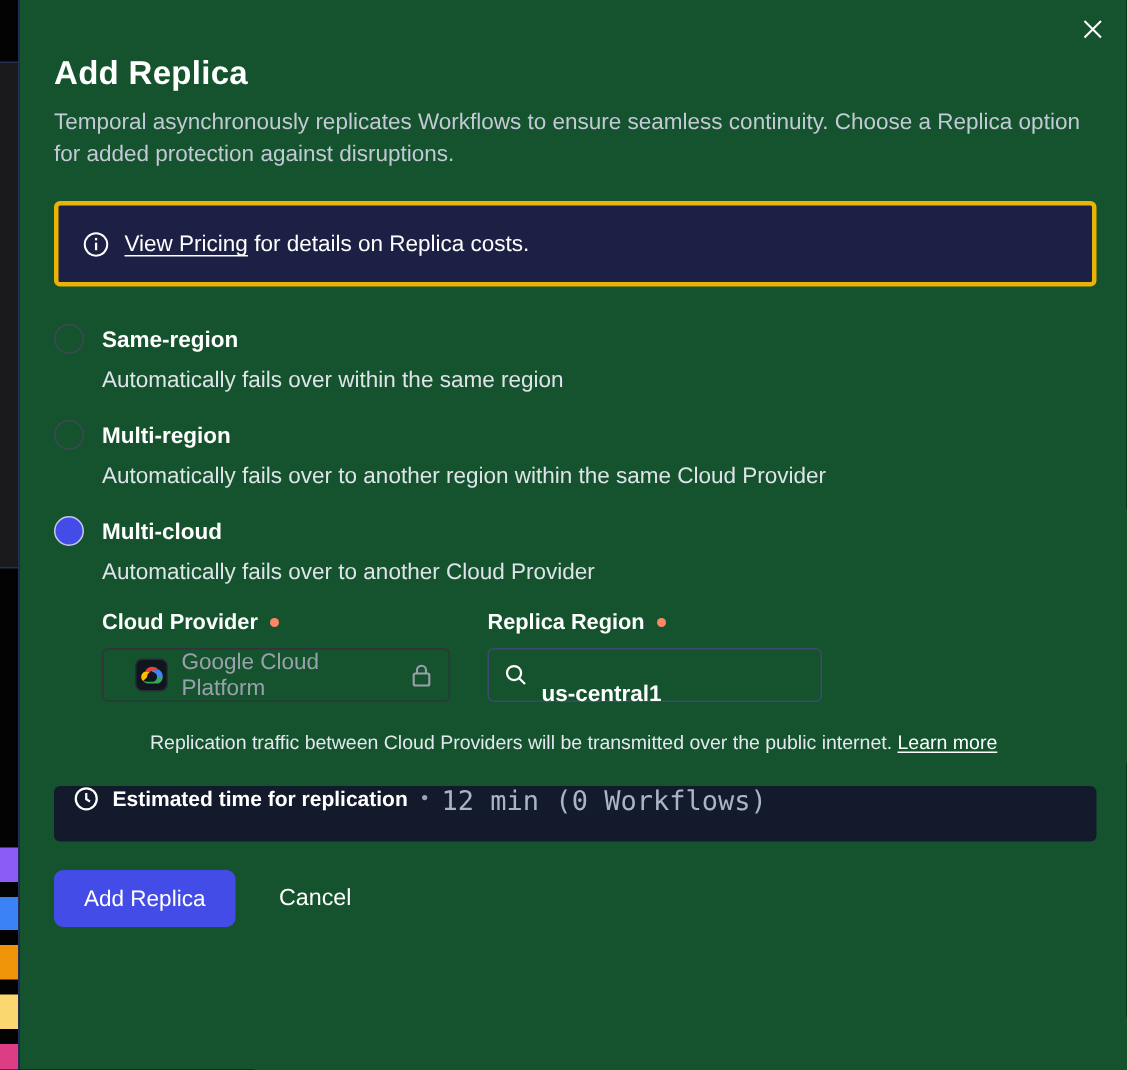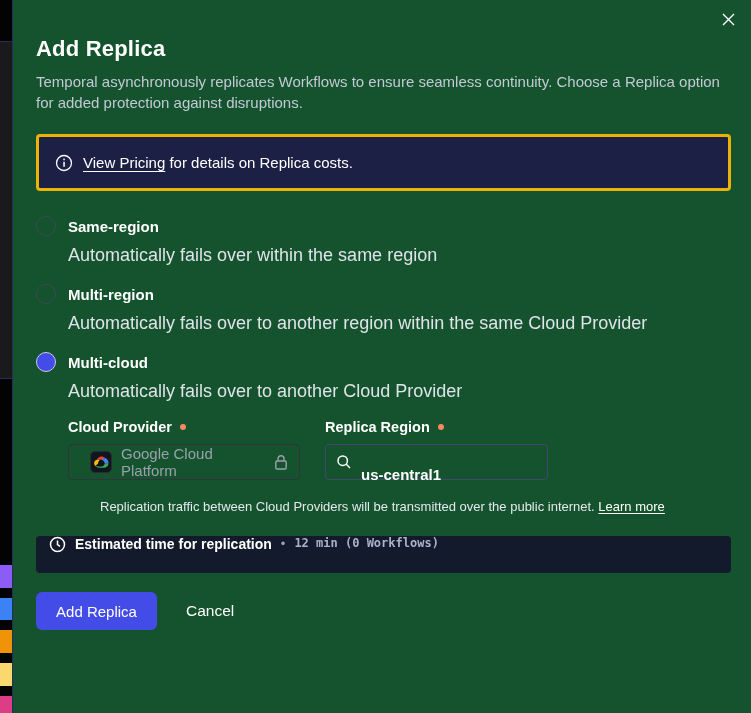--- a/index.html
+++ b/index.html
@@ -27,21 +27,21 @@
                     height:57px; display:flex; align-items:center; gap:10px; padding:0 16px; font-size:15px; }
   .pricing-banner a { color:#fff; text-decoration:underline; text-underline-offset:3px; cursor:pointer; }
 
   .options { margin-top:25px; }
   .option { margin-bottom:18px; }
   .option-head { display:flex; align-items:center; gap:12px; cursor:pointer; }
   .radio { width:20px; height:20px; border-radius:50%; flex:none; }
   .radio.unselected { border:1px solid #3e4857; background:transparent; }
   .radio.selected { background:#444ce7; border:1px solid #c6cbe8; }
   .option-label { font-size:15px; font-weight:700; color:#fff; }
-  .option-desc { margin:9px 0 0 32px; font-size:18px; color:#dfe3ea; }
+  .option-desc { margin:9px 0 0 32px; font-size:15px; color:#dfe3ea; }
 
   .form-area { margin:17px 0 0 32px; }
   .fields-row { display:flex; gap:25px; }
   .field-col-1 { width:232px; }
   .field-col-2 { width:223px; }
   .field-label { display:flex; align-items:center; gap:8px; font-size:14.5px; font-weight:700;
                  color:#fff; margin-bottom:9px; }
   .req-dot { width:6px; height:6px; border-radius:50%; display:inline-block; }
   .control { height:36px; border-radius:4px; display:flex; align-items:center; padding:0 10px; gap:9px; }
   .provider-control { border:1px solid #30343c; color:#9aa1ac; font-size:15px;padding-left:21px; }
@@ -53,21 +53,21 @@
                           font-size:15px; font-weight:600; width:100%;
                           font-family:"Liberation Sans", sans-serif;margin-top:25px; }
 
   .note { margin:19px 0 0 32px; font-size:13px; color:#e4e8ef; }
   .note a { color:#fff; text-decoration:underline; text-underline-offset:2px; cursor:pointer; }
 
   .estimate-banner { margin-top:22px; height:37px; background:#131a2b; border-radius:4px;
                      display:flex; align-items:flex-start; gap:9px; padding:0 13px; }
   .estimate-label { font-size:14px; font-weight:700; color:#fff; }
   .estimate-sep { color:#9aa5bb; font-size:13px; }
-  .estimate-value { font-family:"DejaVu Sans Mono", monospace; font-size:12px; color:#a9b4c9;font-weight:bold; }
+  .estimate-value { font-family:"DejaVu Sans Mono", monospace; font-size:18px; color:#a9b4c9; }
 
   .actions { margin-top:19px; display:flex; align-items:center; gap:29px; }
   .btn-primary { width:121px; height:38px; border:none; border-radius:6px; color:#fff; font-size:15px;
                  font-weight:500; cursor:pointer; display:flex; align-items:center; justify-content:center;
                  font-family:"Liberation Sans", sans-serif; }
   .btn-cancel { background:none; border:none; color:#fff; font-size:15.5px; cursor:pointer;
                 font-family:"Liberation Sans", sans-serif; }
 
   svg { display:block; }
 </style>

